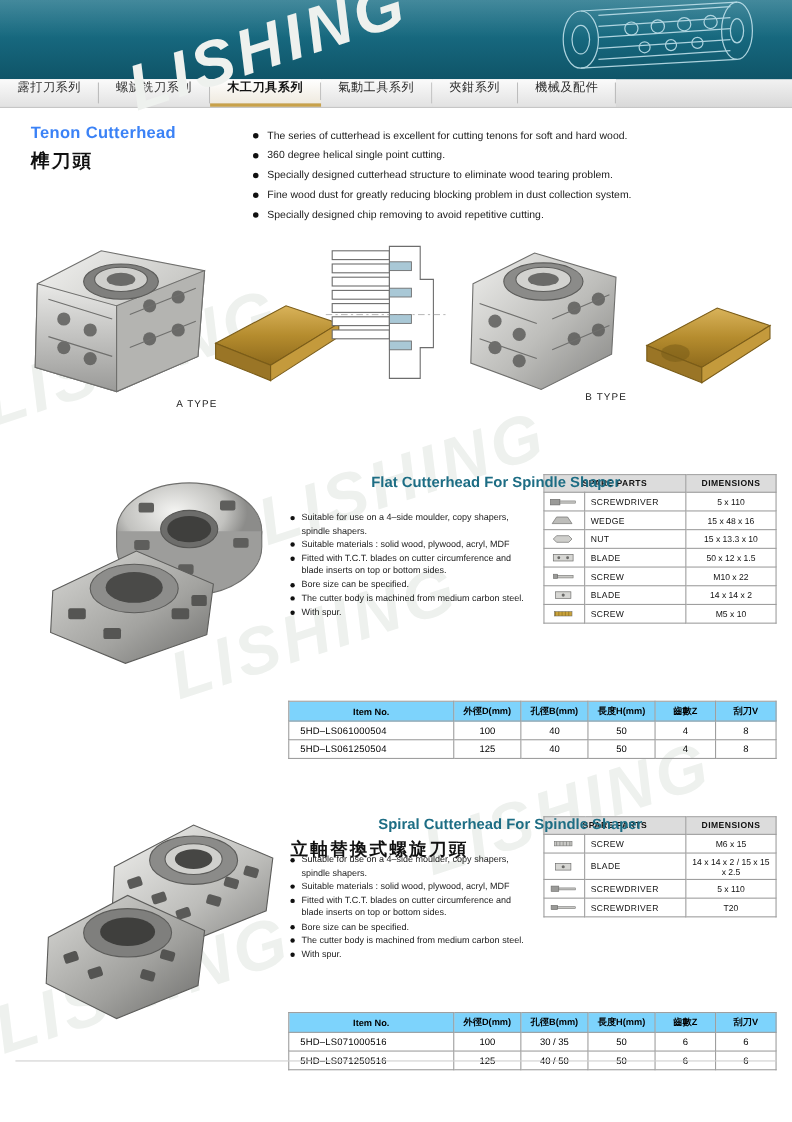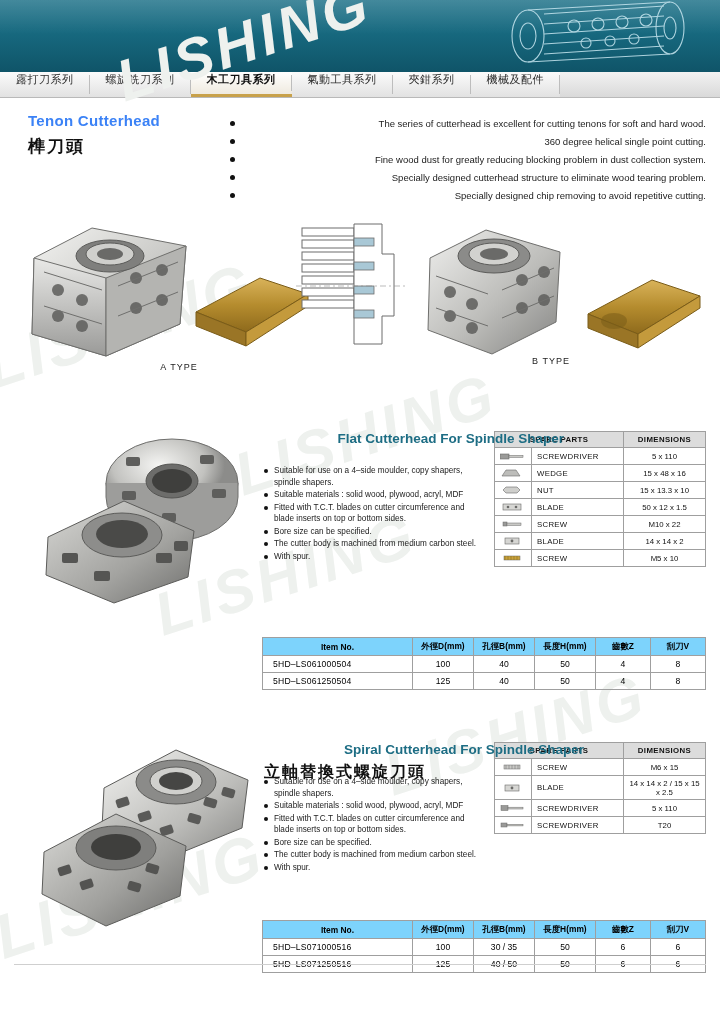--- a/index.html
+++ b/index.html
@@ -101,21 +101,21 @@
     margin-bottom: 3px;
   }
   .bullets li:before {
     content: "";
     position: absolute; left: 0; top: 5px;
     width: 5px; height: 5px; border-radius: 50%;
     background: #111;
   }
   .sec1-flex { display: flex; gap: 16px; }
   .sec1-left { width: 200px; padding-left: 14px; }
-  .sec1-right { flex: 1; padding-top: 4px; text-align: right; }
+  .sec1-right { flex: 1; padding-top: 4px; }
 
   .imgrow {
     position: relative;
     height: 165px;
     margin-top: 10px;
   }
   .caption {
     font-size: 9px;
     color: #222;
     letter-spacing: 1px;
@@ -264,22 +264,22 @@
   <div class="sec1">
     <div class="sec1-flex">
       <div class="sec1-left">
         <div class="title-en">Tenon Cutterhead</div>
         <div class="title-zh">榫刀頭</div>
       </div>
       <div class="sec1-right">
         <ul class="bullets">
           <li>The series of cutterhead is excellent for cutting tenons for soft and hard wood.</li>
           <li>360 degree helical single point cutting.</li>
+          <li>Specially designed cutterhead structure to eliminate wood tearing problem.</li>
           <li>Fine wood dust for greatly reducing blocking problem in dust collection system.</li>
-          <li>Specially designed cutterhead structure to eliminate wood tearing problem.</li>
           <li>Specially designed chip removing to avoid repetitive cutting.</li>
         </ul>
       </div>
     </div>
 
     <div class="imgrow">
 
       <svg width="190" height="150" viewBox="0 0 190 150" style="position:absolute;left:0;top:0;">
         <defs>
           <linearGradient id="gA" x1="0" y1="0" x2="1" y2="1">

